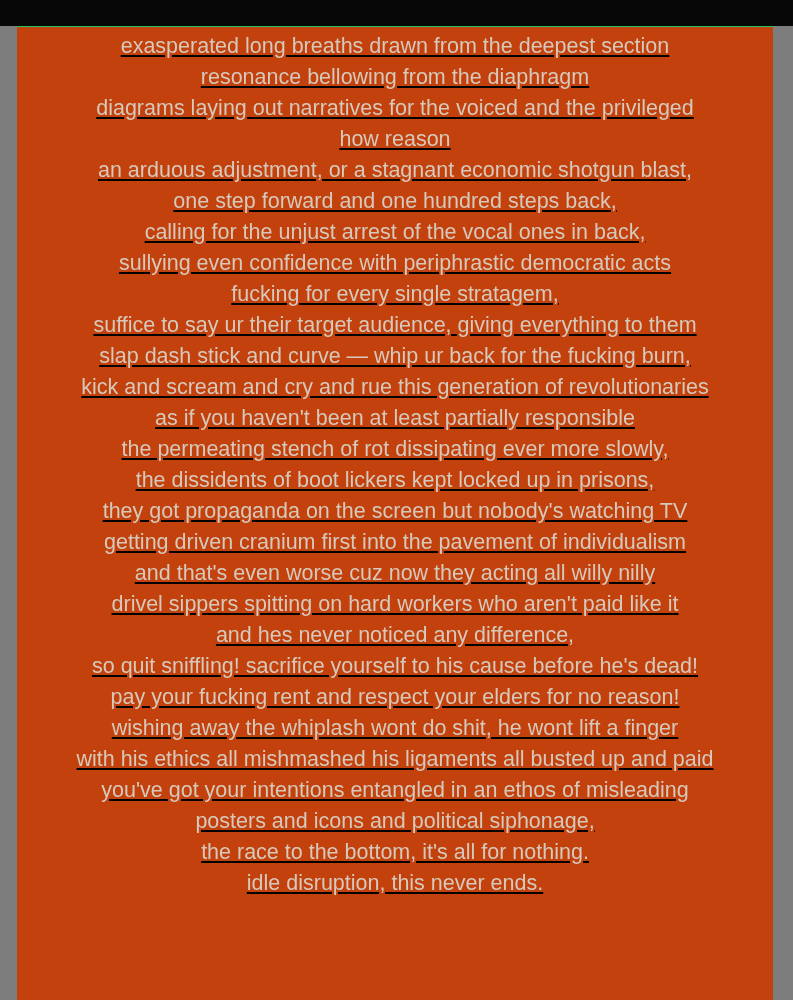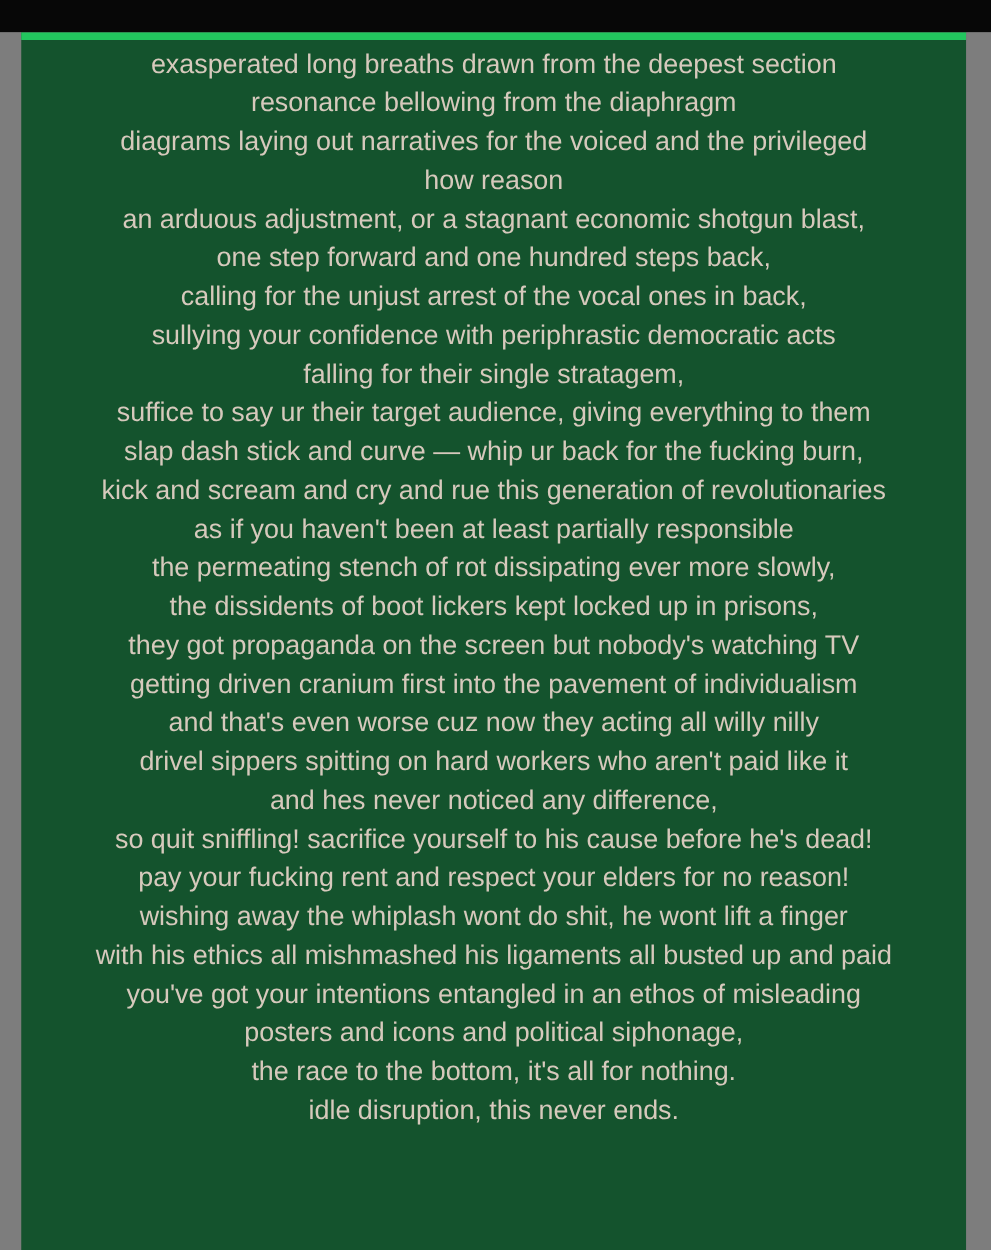--- a/index.html
+++ b/index.html
@@ -32,25 +32,26 @@
   }
   .rail-right {
     width: 20px;
     height: 100%;
     background: #7d7d7d;
     flex: 0 0 auto;
   }
   .lyrics-panel {
     flex: 1 1 auto;
     height: 100%;
-    background: #14532d;
-    border-top: 6px solid #22c55e;
+    background: #c2410c;
+    border-top: 1px solid #22c55e;
     box-sizing: border-box;
     padding: 4px 10px 0 10px;
     overflow: hidden;
+    text-decoration: underline;
   }
   .lyric-line {
     color: #d6c9bc;
     font-size: 21.5px;
     line-height: 31px;
     text-align: center;
     white-space: nowrap;
     letter-spacing: 0px;
   }
 </style>
@@ -61,22 +62,22 @@
 <div class="frame">
   <div class="rail-left"></div>
   <div class="lyrics-panel">
       <div class="lyric-line">exasperated long breaths drawn from the deepest section</div>
       <div class="lyric-line">resonance bellowing from the diaphragm</div>
       <div class="lyric-line">diagrams laying out narratives for the voiced and the privileged</div>
       <div class="lyric-line">how reason</div>
       <div class="lyric-line">an arduous adjustment, or a stagnant economic shotgun blast,</div>
       <div class="lyric-line">one step forward and one hundred steps back,</div>
       <div class="lyric-line">calling for the unjust arrest of the vocal ones in back,</div>
-      <div class="lyric-line">sullying your confidence with periphrastic democratic acts</div>
-      <div class="lyric-line">falling for their single stratagem,</div>
+      <div class="lyric-line">sullying even confidence with periphrastic democratic acts</div>
+      <div class="lyric-line">fucking for every single stratagem,</div>
       <div class="lyric-line">suffice to say ur their target audience, giving everything to them</div>
       <div class="lyric-line">slap dash stick and curve — whip ur back for the fucking burn,</div>
       <div class="lyric-line">kick and scream and cry and rue this generation of revolutionaries</div>
       <div class="lyric-line">as if you haven't been at least partially responsible</div>
       <div class="lyric-line">the permeating stench of rot dissipating ever more slowly,</div>
       <div class="lyric-line">the dissidents of boot lickers kept locked up in prisons,</div>
       <div class="lyric-line">they got propaganda on the screen but nobody's watching TV</div>
       <div class="lyric-line">getting driven cranium first into the pavement of individualism</div>
       <div class="lyric-line">and that's even worse cuz now they acting all willy nilly</div>
       <div class="lyric-line">drivel sippers spitting on hard workers who aren't paid like it</div>

